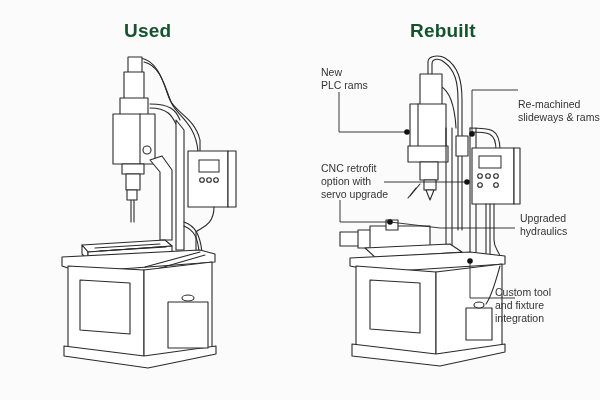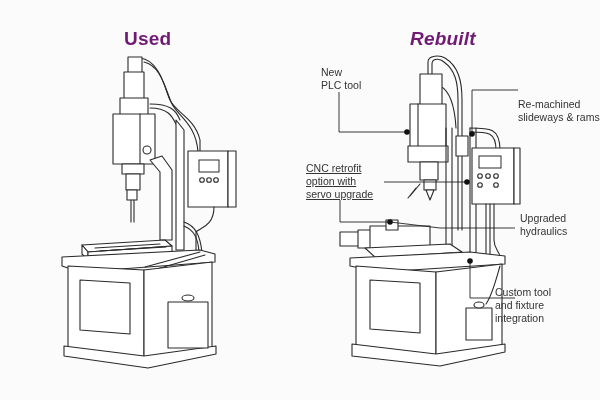--- a/index.html
+++ b/index.html
@@ -1,30 +1,30 @@
 <!DOCTYPE html>
 <html><head>
 <meta charset="utf-8">
 <style>
   html,body{margin:0;padding:0;}
   body{width:600px;height:400px;background:#fbfbfb;position:relative;overflow:hidden;font-family:"Liberation Sans","DejaVu Sans",sans-serif;}
-  .title{position:absolute;font-size:19px;font-weight:bold;color:#701a75;letter-spacing:0.2px;margin-top:8px;}
+  .title{position:absolute;font-size:19px;font-weight:bold;color:#14532d;letter-spacing:0.2px;}
   .callout{position:absolute;font-size:10.5px;line-height:13px;color:#333;white-space:pre-line;}
   svg{position:absolute;left:0;top:0;}
   svg .m{fill:#fff;stroke:#2a2a2a;stroke-width:1.1;stroke-linejoin:round;}
   svg .mn{fill:none;stroke:#2a2a2a;stroke-width:1.1;stroke-linejoin:round;stroke-linecap:round;}
   svg .ld{fill:none;stroke:#222;stroke-width:0.9;}
   svg .dot{fill:#111;}
   svg .scr{fill:#fff;stroke:#2a2a2a;stroke-width:1;}
 </style>
 </head>
 <body>
 
 <div class="title" style="left:124px;top:20px;">Used</div>
-<div class="title" style="left:410px;top:20px;font-style:italic;">Rebuilt</div>
+<div class="title" style="left:410px;top:20px;">Rebuilt</div>
 
 <svg width="600" height="400">
   <g>
 
     <path class="mn" d="M140,58 C160,60 165,90 170,100 C175,112 195,118 200,140 L200,152"></path>
     <path class="mn" d="M144,62 C162,66 166,92 172,104 C178,116 196,124 198,152"></path>
     <path class="mn" d="M150,104 C170,104 176,110 180,120"></path>
     <path class="mn" d="M150,108 C168,108 172,116 176,124"></path>
 
     <rect class="m" x="128" y="57" width="14" height="16"></rect>
@@ -132,23 +132,23 @@
     <path class="ld" d="M384,182 L467,182"></path>
     <circle class="dot" cx="467" cy="182" r="2.8"></circle>
     <path class="ld" d="M340,200 L340,222 L390,222 L440,228 L515,228"></path>
     <circle class="dot" cx="390" cy="222" r="2.8"></circle>
     <path class="ld" d="M515,298 L470,298 L470,261"></path>
     <circle class="dot" cx="470" cy="261" r="2.8"></circle>
   </g>
 </svg>
 
 <div class="callout" style="left:321px;top:66px;">New
-PLC tool</div>
+PLC rams</div>
 <div class="callout" style="left:518px;top:98px;">Re-machined
 slideways &amp; rams</div>
-<div class="callout" style="left:306px;top:162px;text-decoration:underline;">CNC retrofit
+<div class="callout" style="left:321px;top:162px;">CNC retrofit
 option with
 servo upgrade</div>
 <div class="callout" style="left:520px;top:212px;">Upgraded
 hydraulics</div>
 <div class="callout" style="left:495px;top:286px;">Custom tool
 and fixture
 integration</div>
 
 </body></html>

